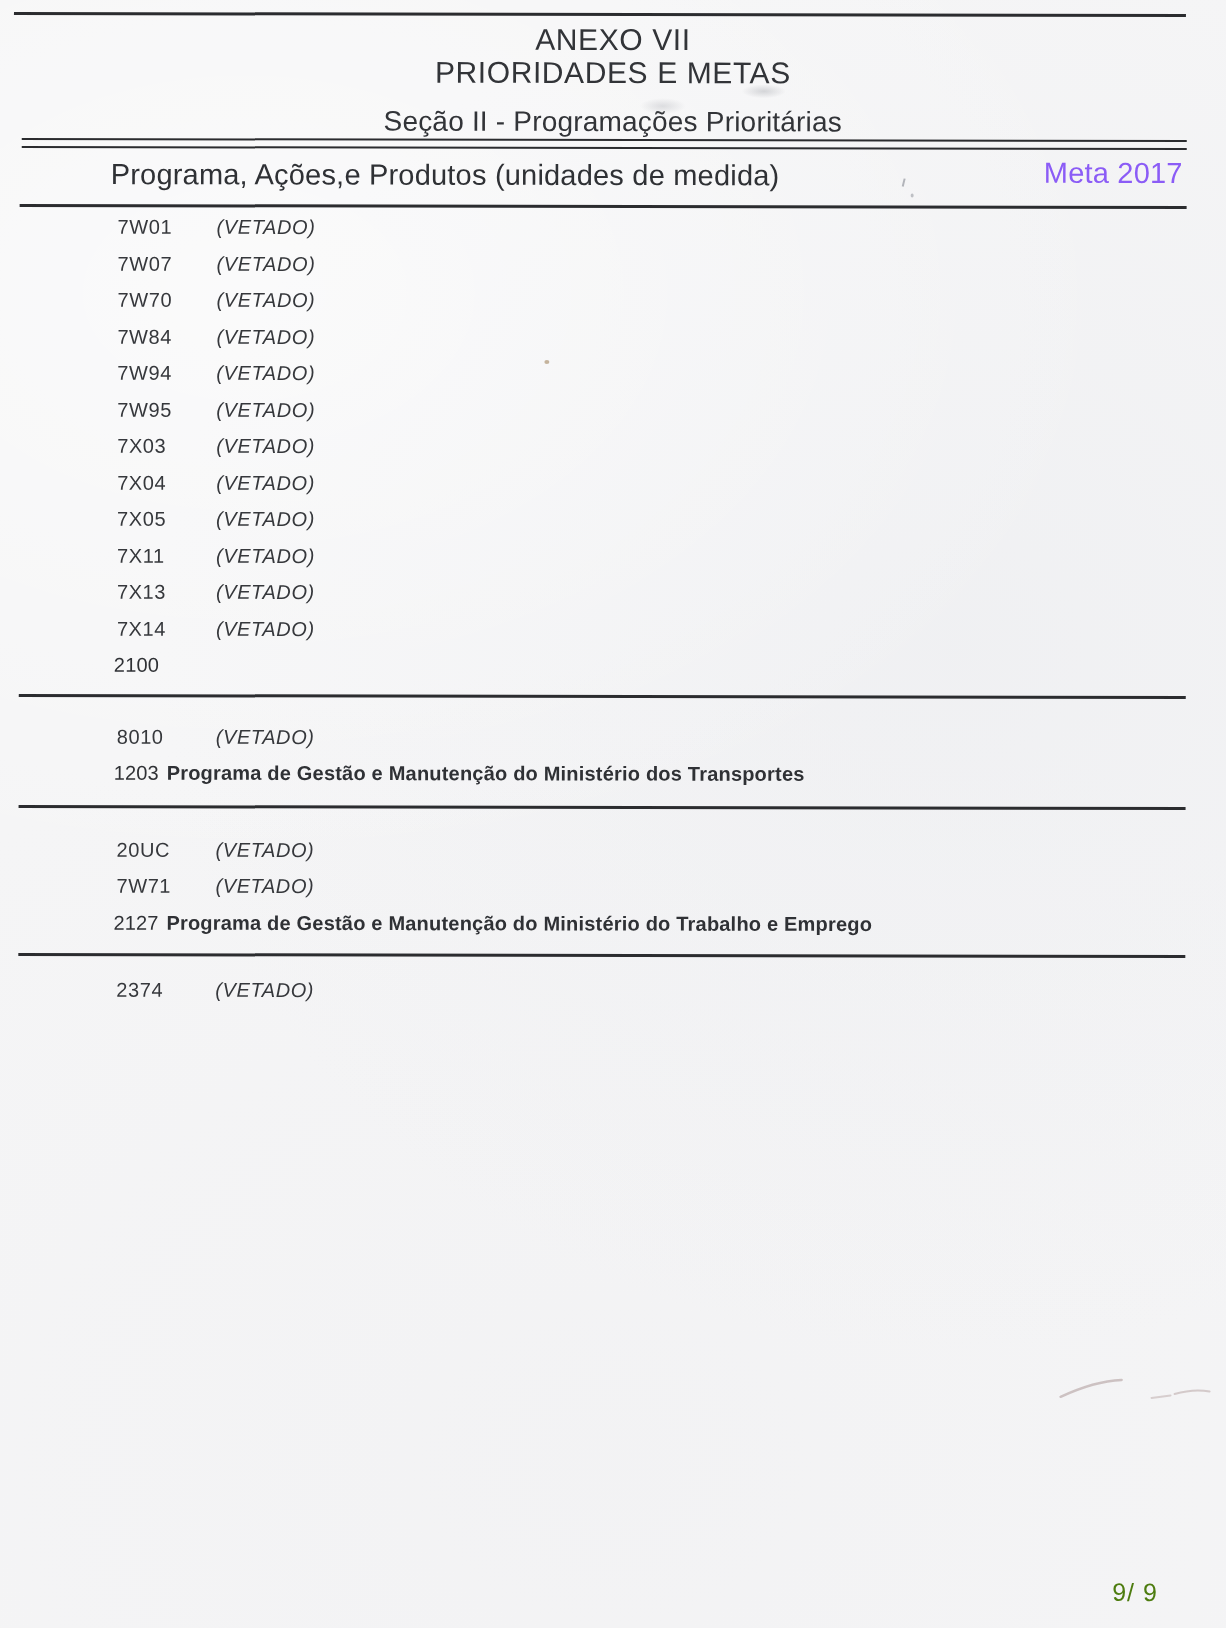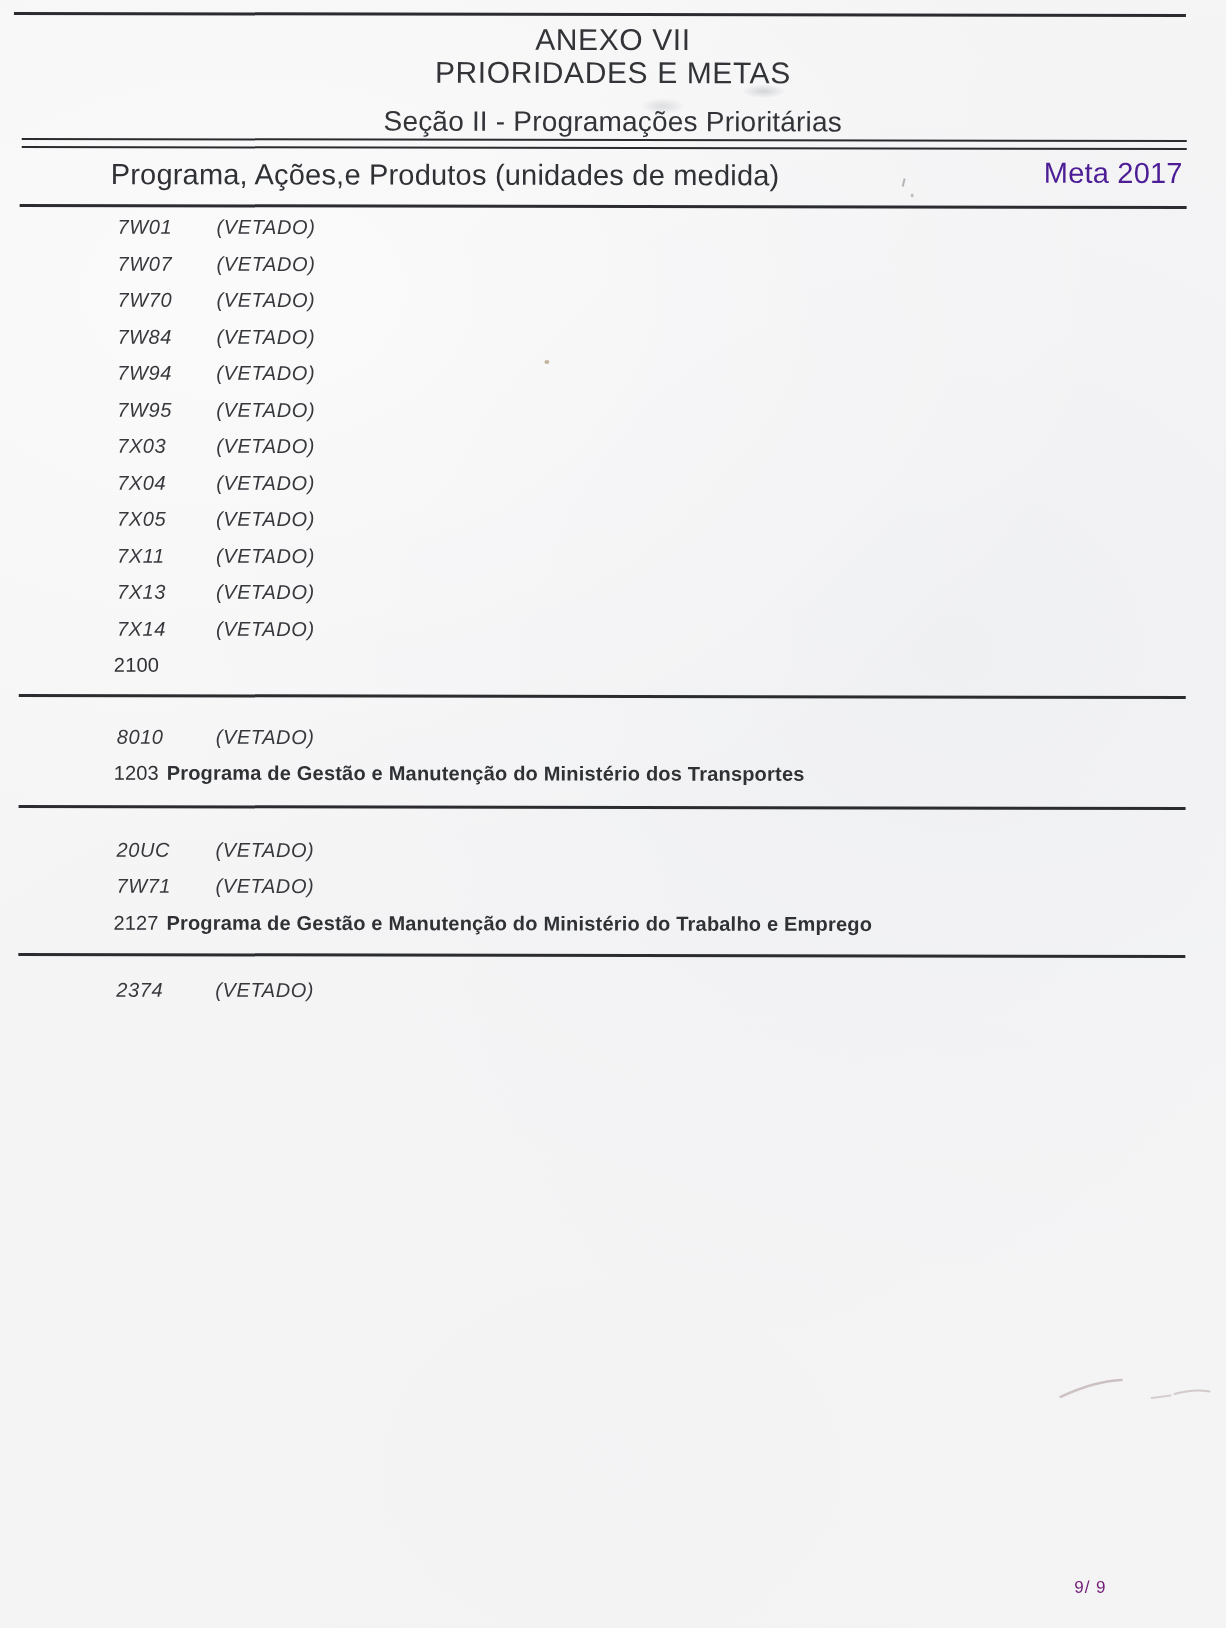--- a/index.html
+++ b/index.html
@@ -23,43 +23,43 @@
   .rule-header{left:20px;top:205px;width:1167px;}
 
   
   .title-block{position:absolute;top:23px;left:0;width:100%;text-align:center;
     font-size:30px;line-height:33px;letter-spacing:.6px;color:#323438;}
   .section-heading{position:absolute;top:106px;left:0;width:100%;text-align:center;
     font-size:28px;letter-spacing:.2px;color:#323438;}
 
   
   .col-header-left{position:absolute;left:111px;top:159px;font-size:29px;letter-spacing:.2px;color:#2f3135;}
-  .col-header-right{position:absolute;right:43px;top:156px;font-size:29px;letter-spacing:.2px;color:#4c1d95;}
+  .col-header-right{position:absolute;right:43px;top:156px;font-size:29px;letter-spacing:.2px;color:#8b5cf6;}
 
   
   .rows{position:absolute;top:210px;left:0;width:100%;}
   .row{position:relative;height:36.5px;font-size:20px;color:#36383c;}
   .row .code{position:absolute;left:118px;top:50%;transform:translateY(-50%);
-    font-style:italic;letter-spacing:.6px;}
+    letter-spacing:.6px;}
   .row .label{position:absolute;left:217px;top:50%;transform:translateY(-50%);
     font-style:italic;letter-spacing:.6px;}
   .row.program{color:#2f3135;}
   .row.program .code{left:115px;font-style:normal;font-weight:normal;letter-spacing:.2px;}
   .row.program .label{left:168px;font-style:normal;font-weight:bold;letter-spacing:.2px;}
 
   .sep{height:3px;background:#2b2c2f;margin-left:20px;width:1167px;}
   .sep-1{margin-top:10px;}
   .sep-2{margin-top:13px;}
   .sep-3{margin-top:12px;}
   .group-2{margin-top:22px;}
   .group-3{margin-top:24px;}
   .group-4{margin-top:16px;}
 
   
-  .page-num{position:absolute;left:1077px;top:1577px;font-size:17px;letter-spacing:1px;color:#701a75;}
+  .page-num{position:absolute;left:1115px;top:1577px;font-size:25px;letter-spacing:1px;color:#4d7c0f;}
 
   
   .smudge{position:absolute;border-radius:50%;pointer-events:none;}
   .smudge-a{left:742px;top:84px;width:44px;height:14px;
     background:radial-gradient(closest-side, rgba(170,172,178,.45), rgba(170,172,178,0));}
   .smudge-b{left:640px;top:98px;width:46px;height:16px;
     background:radial-gradient(closest-side, rgba(170,172,178,.35), rgba(170,172,178,0));}
   .dot-speck{position:absolute;left:545px;top:360px;width:5px;height:4px;border-radius:50%;
     background:#9b7b52;opacity:.55;}
   .tick-mark{position:absolute;left:903px;top:178px;width:2px;height:8px;background:#70747d;

